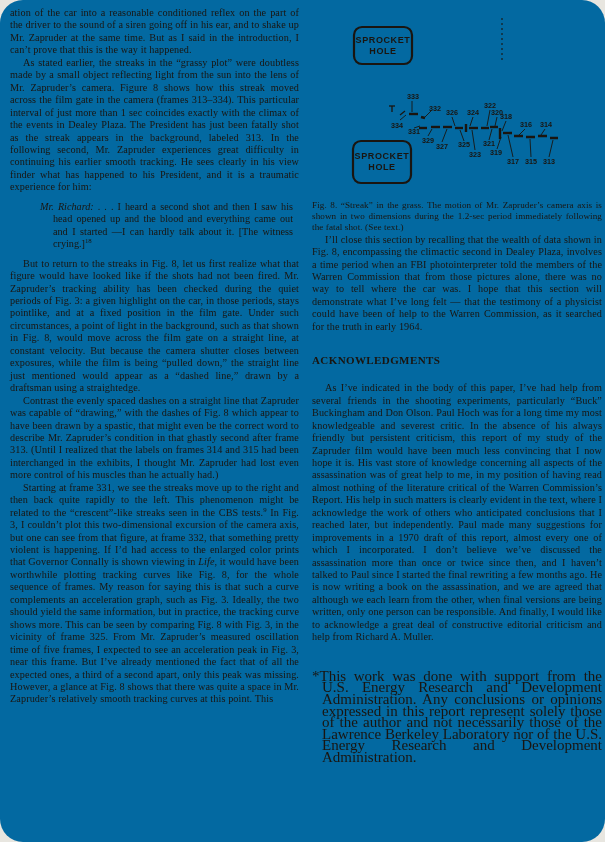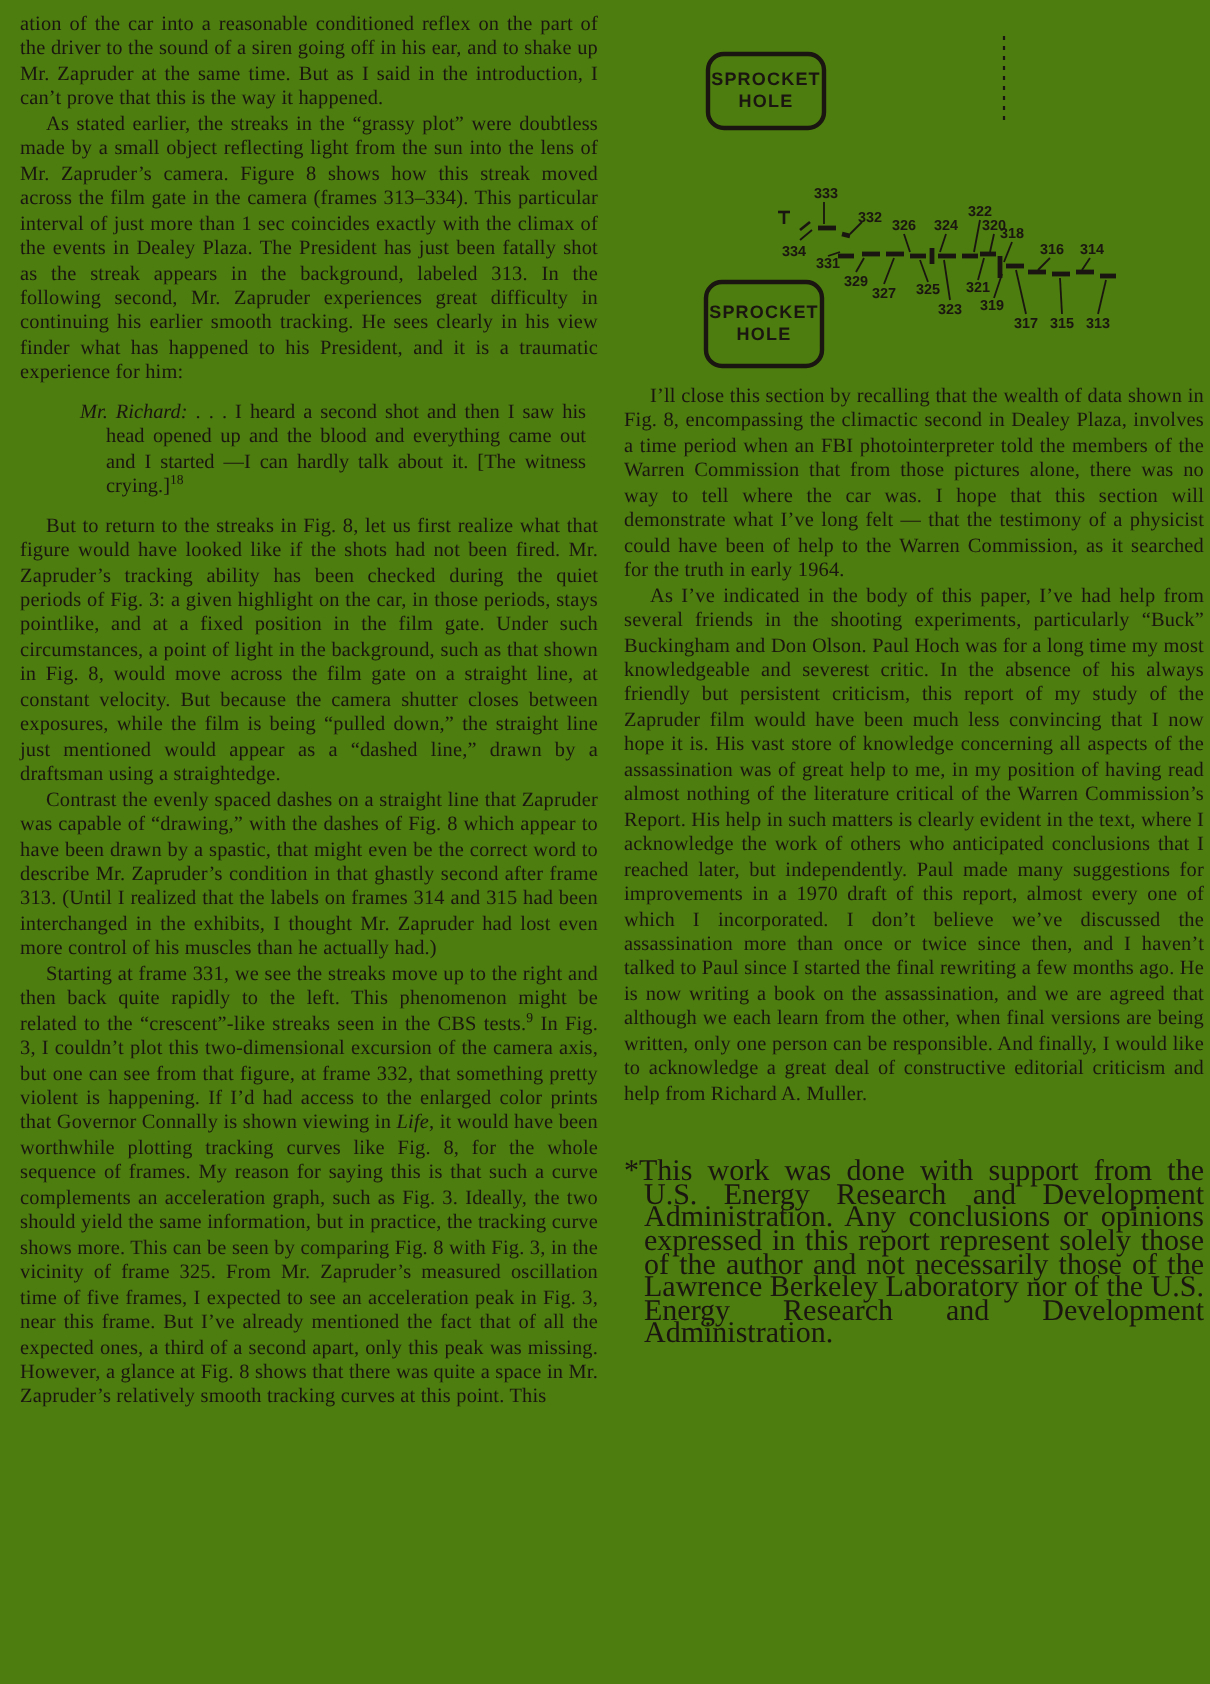--- a/index.html
+++ b/index.html
@@ -1,23 +1,24 @@
 <!DOCTYPE html>
 <html><head>
 <meta charset="utf-8">
 <style>
   html,body{margin:0;padding:0;background:#e8e6e0;}
   .page{
     position:relative;
     width:605px;height:842px;
     margin:0 auto;
-    background:#4d7c0f;
+    background:#0369a1;
     overflow:hidden;
     font-family:"Liberation Serif", serif;
     color:#1a1510;
+    border-radius:23px;
   }
   .col{position:absolute;top:0;}
   .col-left{left:10px;width:289px;top:7px;}
   .col-right{left:312px;width:290px;top:16px;}
   p{
     margin:0;
     font-size:10.2px;
     line-height:12.45px;
     text-align:justify;
     letter-spacing:.1px;
@@ -41,21 +42,21 @@
     letter-spacing:.1px;
   }
   .p-cont{margin-top:31px;}
   .ack-heading{
     margin-top:21px;
     font-size:11px;
     font-weight:bold;
     font-family:"Liberation Serif",serif;
     letter-spacing:.4px;
   }
-  .ack-body{margin-top:0;}
+  .ack-body{margin-top:16px;}
   .footnote{
     margin-top:27px;
     font-size:15px;
     line-height:11.6px;
     text-align:justify;
     padding-left:10px;
     text-indent:-10px;
   }
   svg text.sprocket{
     font-family:"Liberation Sans",sans-serif;
@@ -145,19 +146,21 @@
           <text x="116" y="127" text-anchor="middle" class="flabel">329</text>
           <text x="130" y="133" text-anchor="middle" class="flabel">327</text>
           <text x="152" y="131" text-anchor="middle" class="flabel">325</text>
           <text x="163" y="141" text-anchor="middle" class="flabel">323</text>
           <text x="177" y="130" text-anchor="middle" class="flabel">321</text>
           <text x="184" y="139" text-anchor="middle" class="flabel">319</text>
           <text x="201" y="148" text-anchor="middle" class="flabel">317</text>
           <text x="219" y="148" text-anchor="middle" class="flabel">315</text>
           <text x="237" y="148" text-anchor="middle" class="flabel">313</text>
         </svg>
+      <div class="caption">Fig. 8.  “Streak” in the grass. The motion of Mr. Zapruder’s camera axis is shown in two dimensions during the 1.2-sec period immediately following the fatal shot. (See text.)</div>
     </div>
     <p class="indent">I’ll close this section by recalling that the wealth of data shown in Fig. 8, encompassing the climactic second in Dealey Plaza, involves a time period when an FBI photointerpreter told the members of the Warren Commission that from those pictures alone, there was no way to tell where the car was. I hope that this section will demonstrate what I’ve long felt — that the testimony of a physicist could have been of help to the Warren Commission, as it searched for the truth in early 1964.</p>
+    <div class="ack-heading">ACKNOWLEDGMENTS</div>
     <p class="indent ack-body">As I’ve indicated in the body of this paper, I’ve had help from several friends in the shooting experiments, particularly “Buck” Buckingham and Don Olson. Paul Hoch was for a long time my most knowledgeable and severest critic. In the absence of his always friendly but persistent criticism, this report of my study of the Zapruder film would have been much less convincing that I now hope it is. His vast store of knowledge concerning all aspects of the assassination was of great help to me, in my position of having read almost nothing of the literature critical of the Warren Commission’s Report. His help in such matters is clearly evident in the text, where I acknowledge the work of others who anticipated conclusions that I reached later, but independently. Paul made many suggestions for improvements in a 1970 draft of this report, almost every one of which I incorporated. I don’t believe we’ve discussed the assassination more than once or twice since then, and I haven’t talked to Paul since I started the final rewriting a few months ago. He is now writing a book on the assassination, and we are agreed that although we each learn from the other, when final versions are being written, only one person can be responsible. And finally, I would like to acknowledge a great deal of constructive editorial criticism and help from Richard A. Muller.</p>
     <div class="footnote">*This work was done with support from the U.S. Energy Research and Development Administration. Any conclusions or opinions expressed in this report represent solely those of the author and not necessarily those of the Lawrence Berkeley Laboratory nor of the U.S. Energy Research and Development Administration.</div>
   </div>
 
 </div>
 
 </body></html>

